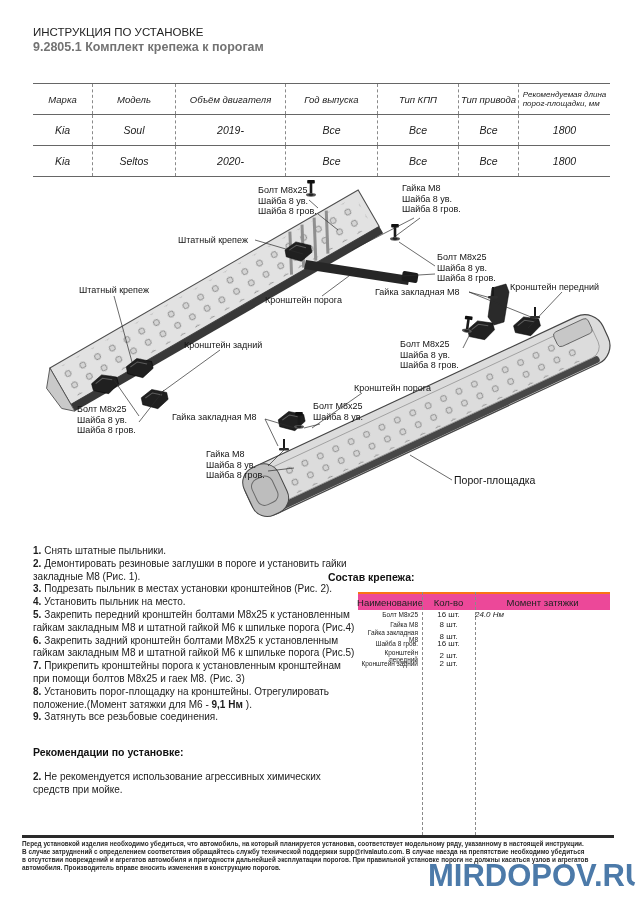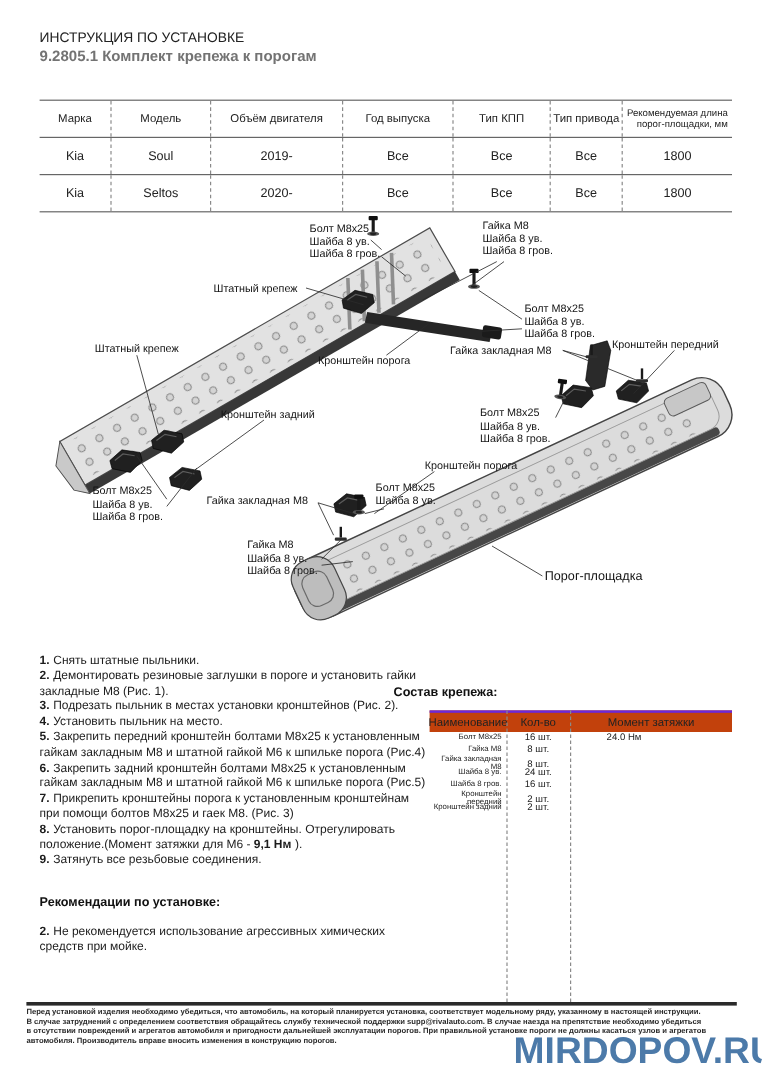--- a/index.html
+++ b/index.html
@@ -9,21 +9,21 @@
   
   .title-block{position:absolute;left:33px;top:26px;}
   .title-line1{font-size:11.5px;color:#222;}
   .title-line2{font-size:12.5px;font-weight:bold;color:#737373;margin-top:2px;}
 
   
   .vtable{position:absolute;left:33px;top:83px;width:577px;border-top:1px solid #666;}
   .vrow{display:grid;grid-template-columns:59px 83px 110px 92px 81px 60px 92px;
         border-bottom:1px solid #666;}
   .vcell{display:flex;align-items:center;justify-content:center;height:30px;
-         font-size:10.5px;color:#222;text-align:right;}
+         font-size:10.5px;color:#222;text-align:left;font-style:italic;}
   .vrow .vcell + .vcell{border-left:1px dashed #8a8a8a;}
   .vhead .vcell{font-size:9.5px;}
   .vhead .vcell.small{font-size:8px;line-height:9.5px;}
 
   
   .diagram{position:absolute;left:22px;top:178px;width:592px;height:362px;}
   .diagram svg{position:absolute;left:0;top:0;}
   .lbl{position:absolute;font-size:9px;line-height:10.5px;white-space:pre-line;color:#141414;}
   .lbl.big{font-size:10.5px;}
 
@@ -31,27 +31,27 @@
   .instructions{position:absolute;left:33px;top:545px;width:325px;}
   .sec-title{font-size:10.5px;font-weight:bold;color:#111;margin-bottom:13px;}
   .step{font-size:10px;line-height:12.8px;color:#1c1c1c;}
   .step b{margin-right:3px;}
 
   .recommendations{position:absolute;left:33px;top:746px;width:325px;}
 
   
   .parts-title{position:absolute;left:328px;top:571px;font-size:10.5px;font-weight:bold;color:#111;}
   .ptable{position:absolute;left:358px;top:592px;width:252px;}
-  .phead{display:grid;grid-template-columns:64px 53px 135px;background:#c2410c;
-         border-top:2px solid #6d28d9;height:16px;}
+  .phead{display:grid;grid-template-columns:64px 53px 135px;background:#ec4899;
+         border-top:2px solid #f97316;height:16px;}
   .phead div{display:flex;align-items:center;justify-content:center;font-size:9.5px;color:#222;}
   .prow{display:grid;grid-template-columns:64px 53px 135px;height:9.7px;align-items:center;}
   .pname{font-size:6.5px;text-align:right;padding-right:4px;color:#222;}
   .pqty{font-size:8px;text-align:center;color:#222;}
-  .ptorque{font-size:8px;text-align:center;padding-right:45px;color:#222;}
+  .ptorque{font-size:8px;padding-right:45px;color:#222;font-style:italic;}
   .vdash{position:absolute;top:592px;height:243px;width:0;border-left:1px dashed #8a8a8a;}
   .vdash.d1{left:422px;} .vdash.d2{left:475px;}
 
   
   .footer{position:absolute;left:22px;top:835px;width:592px;border-top:3px solid #2a2a2a;
           padding-top:2px;font-size:6.4px;line-height:7.9px;font-weight:bold;color:#2b2b2b;
           white-space:pre-line;}
   .watermark{position:absolute;left:428px;top:858px;font-size:31px;font-weight:bold;
              letter-spacing:0px;color:#4c7aa9;}
 </style>
@@ -250,25 +250,20 @@
         <div class="pname">Гайка М8</div>
         <div class="pqty">8 шт.</div>
         <div class="ptorque"></div>
       </div>
     <div class="prow">
         <div class="pname">Гайка закладная М8</div>
         <div class="pqty">8 шт.</div>
         <div class="ptorque"></div>
       </div>
     <div class="prow">
-        <div class="pname">Шайба 8 ув.</div>
-        <div class="pqty">24 шт.</div>
-        <div class="ptorque"></div>
-      </div>
-    <div class="prow">
         <div class="pname">Шайба 8 гров.</div>
         <div class="pqty">16 шт.</div>
         <div class="ptorque"></div>
       </div>
     <div class="prow">
         <div class="pname">Кронштейн передний</div>
         <div class="pqty">2 шт.</div>
         <div class="ptorque"></div>
       </div>
     <div class="prow">

